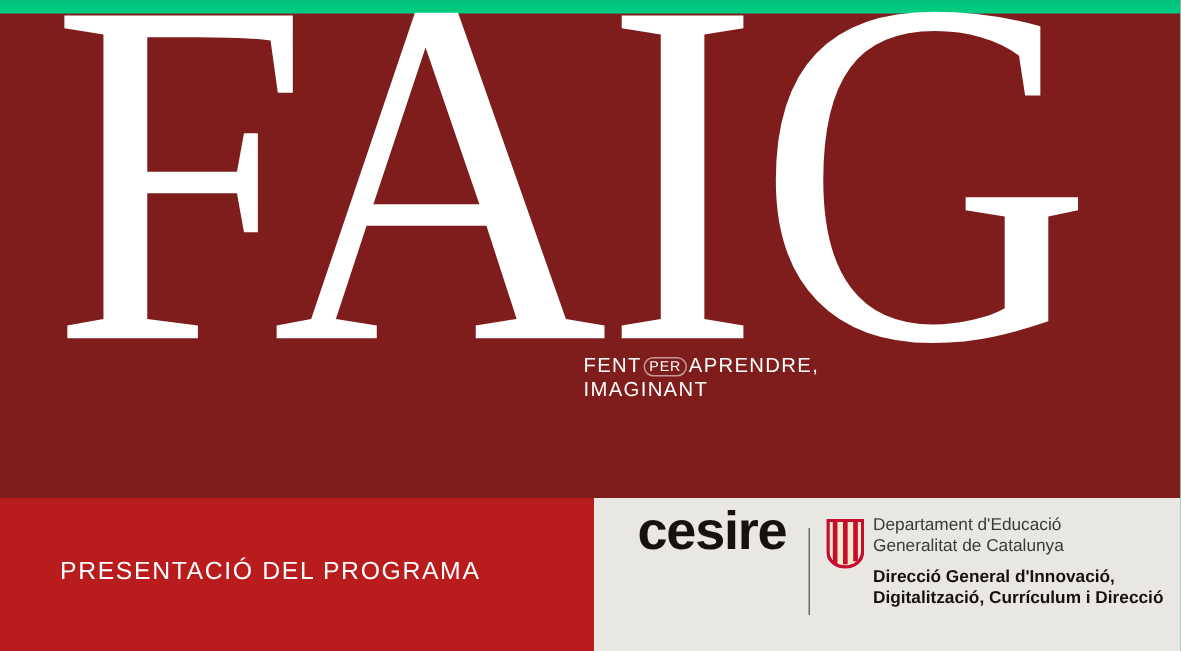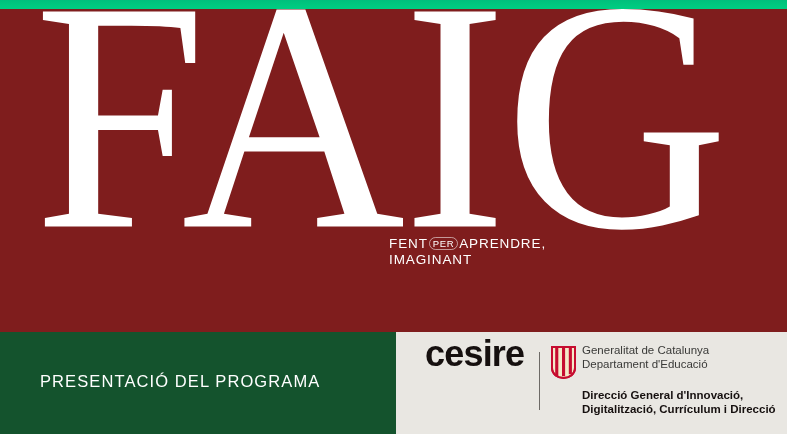--- a/index.html
+++ b/index.html
@@ -79,21 +79,21 @@
   
   #bottom-bar {
     position: absolute;
     left: 0; top: 332px;
     width: 787px; height: 102px;
   }
   #bottom-left {
     position: absolute;
     left: 0; top: 0;
     width: 396px; height: 102px;
-    background: #14532d;
+    background: #b91c1c;
     text-align: right;
   }
   #presentacio {
     position: absolute;
     left: 40px;
     top: 40px;
     color: #ffffff;
     font-family: "Liberation Sans", sans-serif;
     font-size: 16.5px;
     letter-spacing: 1.1px;
@@ -156,21 +156,21 @@
     white-space: nowrap;
   }
   #gencat-text .g-bold {
     display: block;
     font-size: 11.5px;
     line-height: 14px;
     font-weight: bold;
     color: #16100f;
     white-space: nowrap;
   }
-  #gencat-text .g-bold.first { margin-top: 17px; }
+  #gencat-text .g-bold.first { margin-top: 7px; }
 </style>
 </head>
 <body>
 
 <div id="slide">
 
   <div id="hero">
     <div id="hero-top-shade"></div>
 
     <div id="faig">FAIG</div>
@@ -197,22 +197,22 @@
         <path d="M1 1 H24 V22 C24 28 18.5 32 12.5 32 C6.5 32 1 28 1 22 Z" fill="#f4e9c9" stroke="#c60c30" stroke-width="2"></path>
         <g fill="#c60c30">
           <rect x="4.2" y="1.6" width="3.1" height="28.6"></rect>
           <rect x="11.0" y="1.6" width="3.1" height="28.6"></rect>
           <rect x="17.8" y="1.6" width="3.1" height="26.6"></rect>
         </g>
         <path d="M1 1 H24 V22 C24 28 18.5 32 12.5 32 C6.5 32 1 28 1 22 Z" fill="none" stroke="#c60c30" stroke-width="2"></path>
       </svg>
 
       <div id="gencat-text">
+        <span class="g-light">Departament d'Educació</span>
         <span class="g-light">Generalitat de Catalunya</span>
-        <span class="g-light">Departament d'Educació</span>
         <span class="g-bold first">Direcció General d'Innovació,</span>
         <span class="g-bold">Digitalització, Currículum i Direcció</span>
       </div>
 
     </div>
   </div>
 
 </div>
 
 </body></html>

